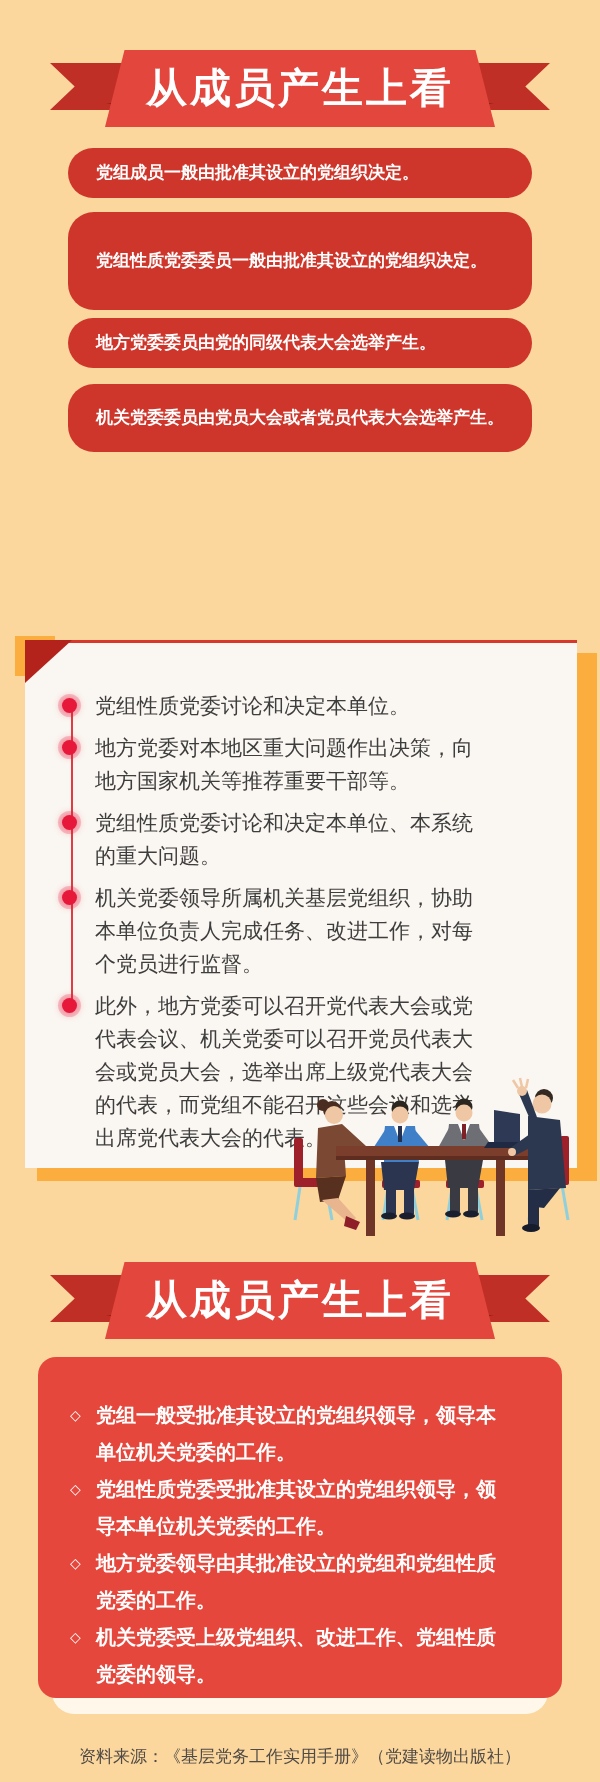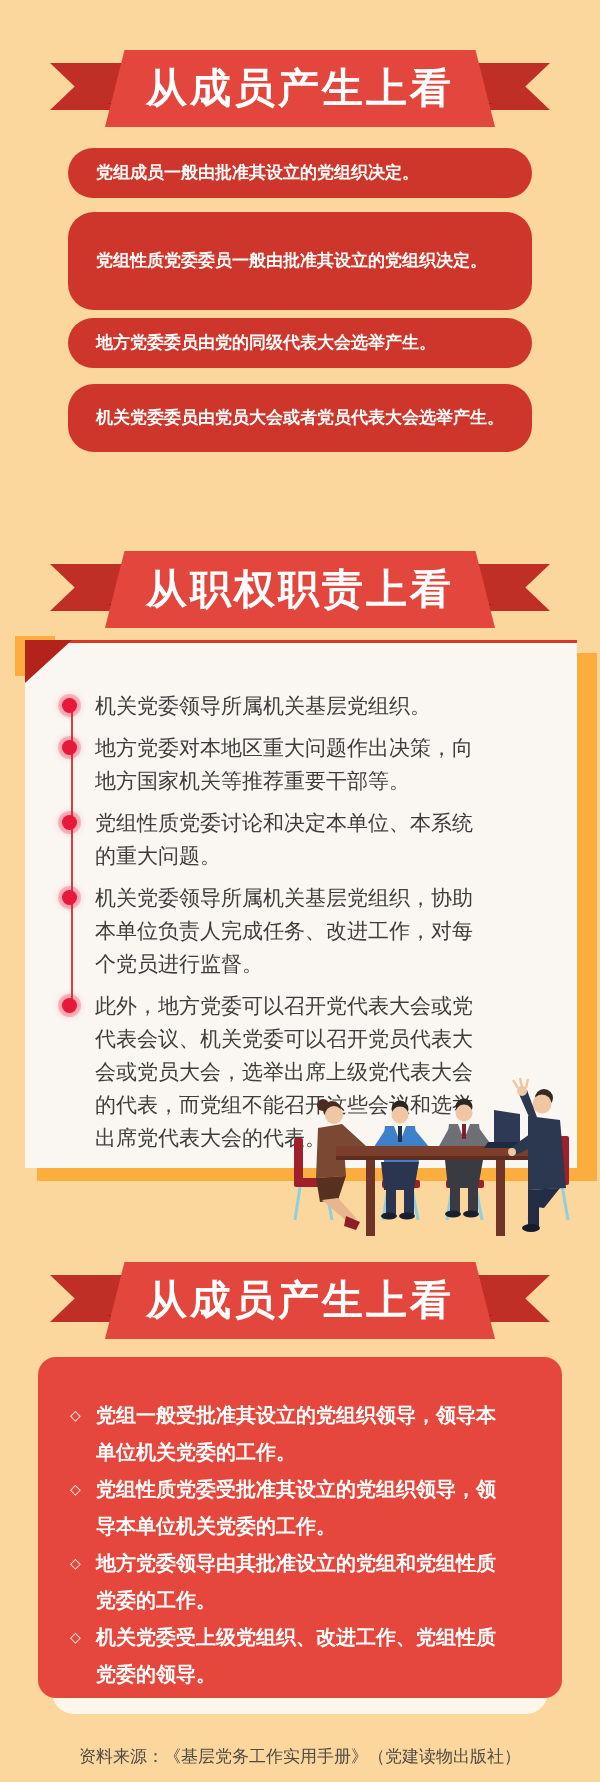--- a/index.html
+++ b/index.html
@@ -72,38 +72,29 @@
   <div class="pill" style="top:212px;height:98px;">
     <span>党组性质党委委员一般由批准其设立的党组织决定。</span>
   </div>
   <div class="pill" style="top:318px;height:50px;">
     <span>地方党委委员由党的同级代表大会选举产生。</span>
   </div>
   <div class="pill" style="top:384px;height:68px;">
     <span>机关党委委员由党员大会或者党员代表大会选举产生。</span>
   </div>
 
-  <div class="ribbon" style="top:527px;">
-    <div class="tail left"></div>
-    <div class="tail right"></div>
-    <div class="fold left"></div>
-    <div class="fold right"></div>
-    <div class="band">
-      <span>从职权职责上看</span>
-    </div>
-  </div>
 
   <div class="card-shadow"></div>
   <div class="corner-square"></div>
   <div class="card">
     <div class="vline"></div>
     <ul class="duty-list">
       <li>
         <span class="dot"></span>
-        <span>机关党委领导所属机关基层党组织。</span>
+        <span>党组性质党委讨论和决定本单位。</span>
       </li>
       <li>
         <span class="dot"></span>
         <span>地方党委对本地区重大问题作出决策，向地方国家机关等推荐重要干部等。</span>
       </li>
       <li>
         <span class="dot"></span>
         <span>党组性质党委讨论和决定本单位、本系统的重大问题。</span>
       </li>
       <li>

